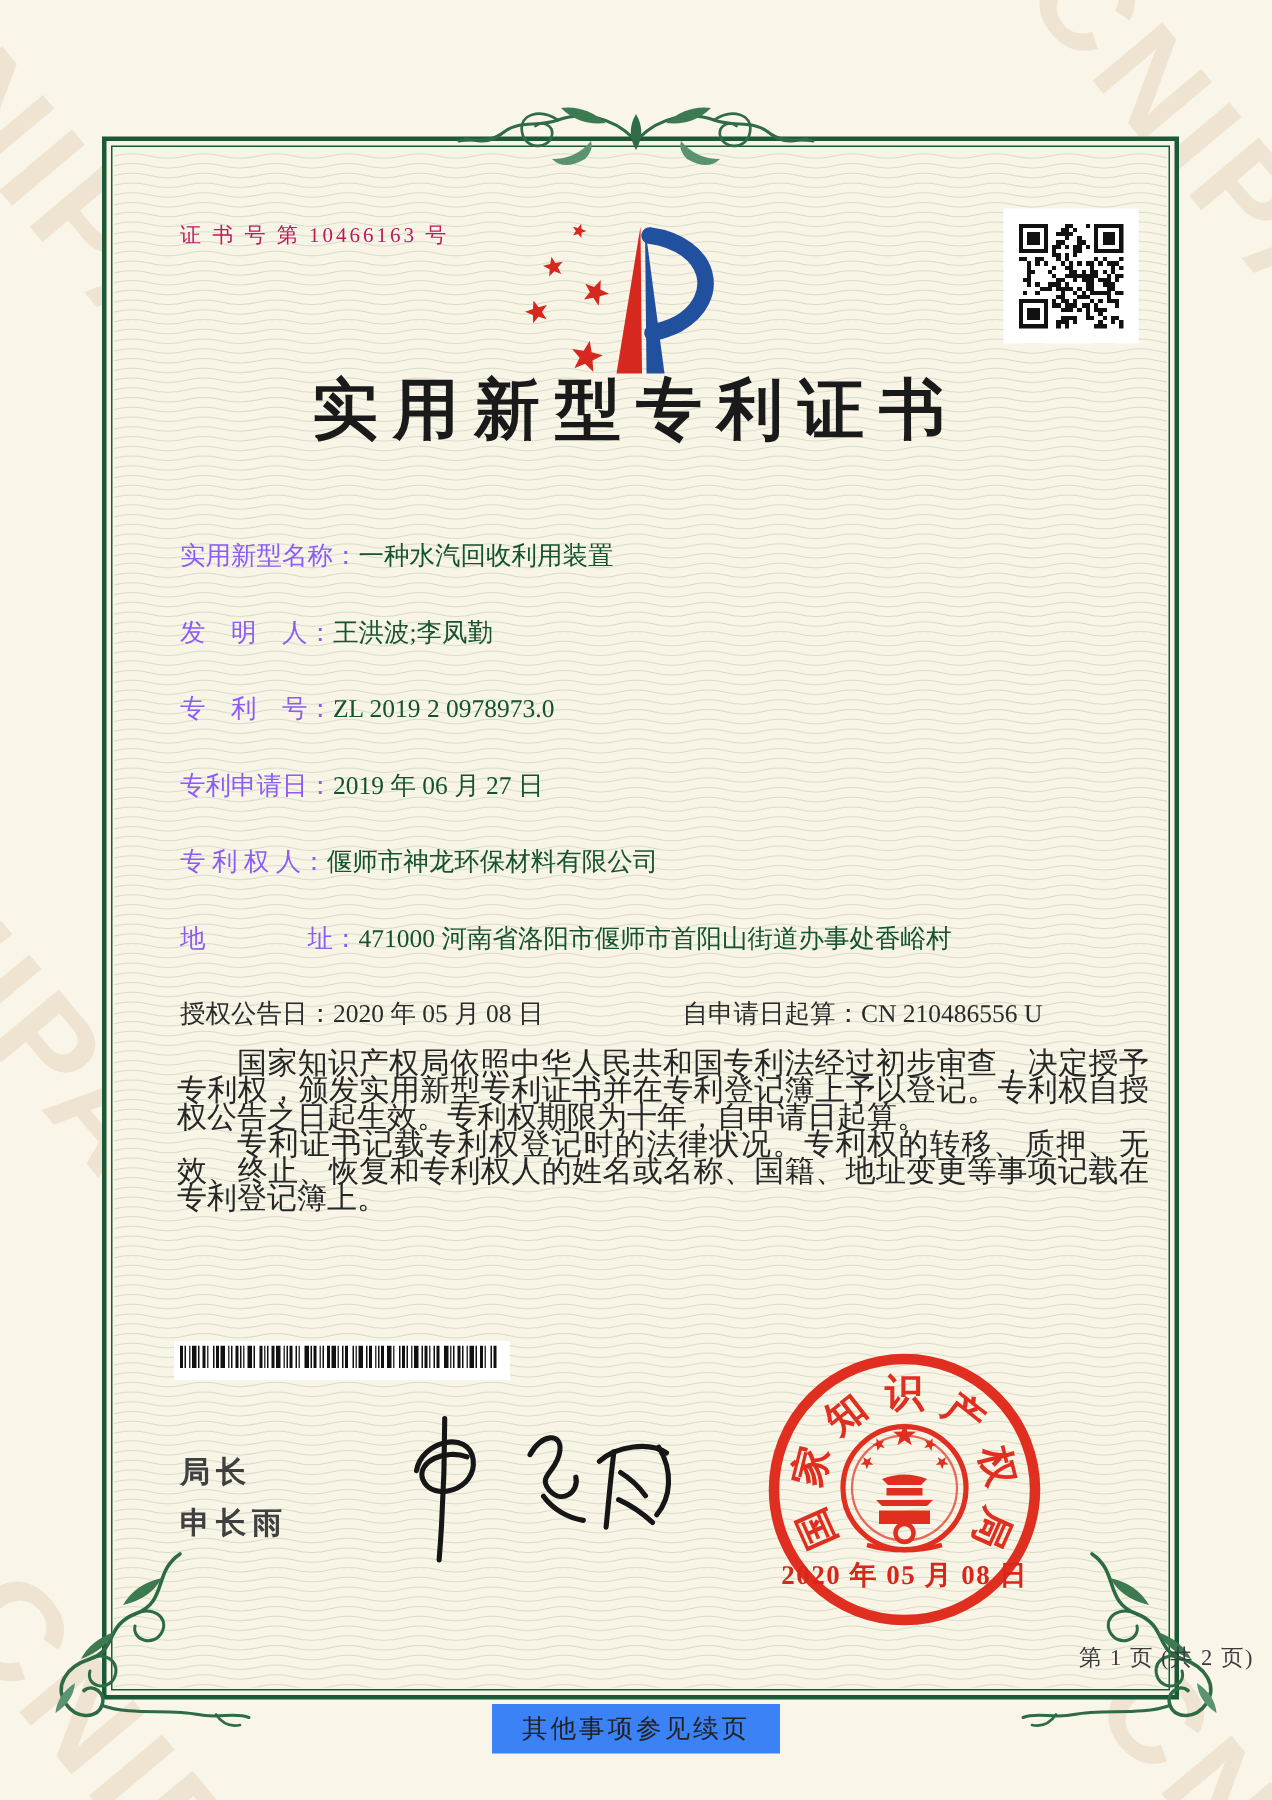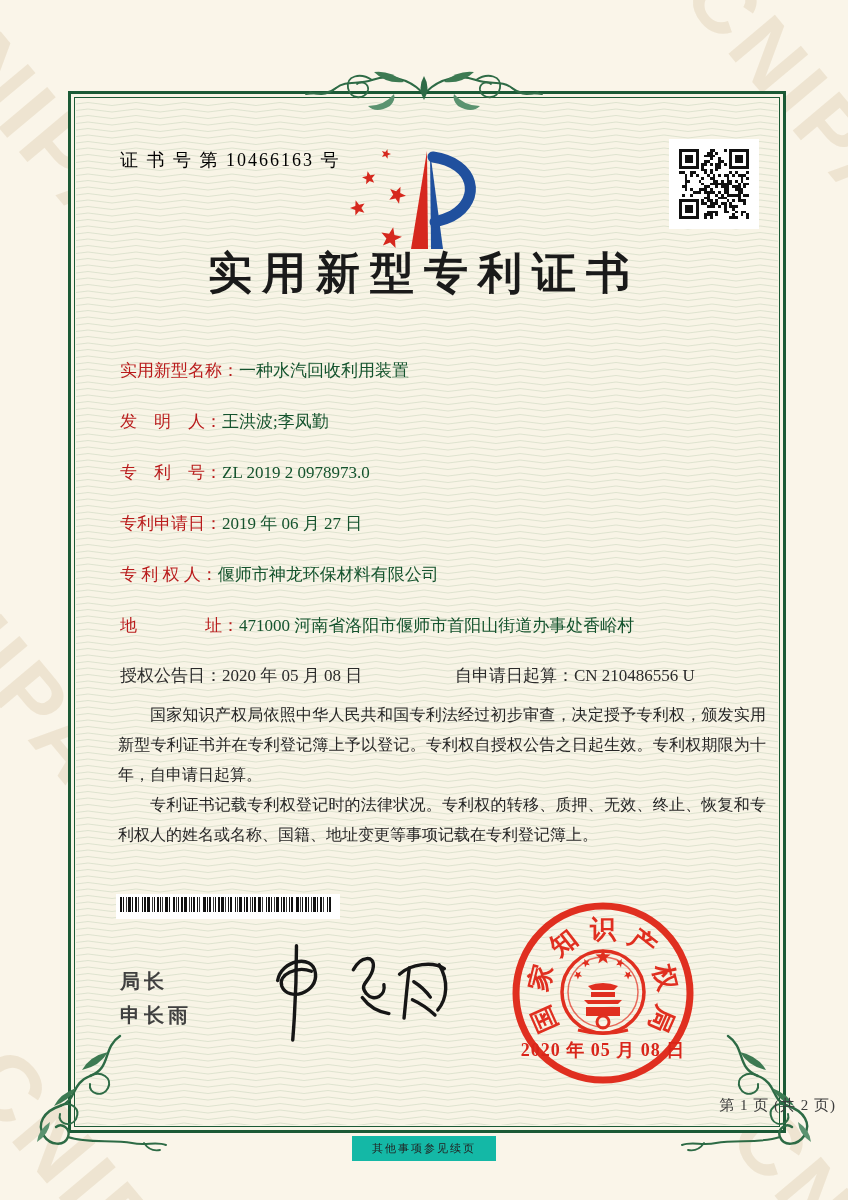--- a/index.html
+++ b/index.html
@@ -28,56 +28,56 @@
     position:absolute;left:68px;top:91px;width:712px;height:1036px;
     border:3px solid #1b5a36;background:#f8f4e6;
   }
   .frame-inner{position:absolute;inset:3px;border:1.5px solid #1b5a36;}
   .waves{position:absolute;inset:5px;width:calc(100% - 10px);height:calc(100% - 10px);}
   .ornament{position:absolute;pointer-events:none;}
   .orn-top{left:304px;top:64px;}
   .orn-bl{left:26px;top:1030px;}
   .orn-br{left:680px;top:1030px;transform:scaleX(-1);}
   
-  .cert-no{position:absolute;left:120px;top:148px;font-size:18px;letter-spacing:2px;color:#000000;}
+  .cert-no{position:absolute;left:120px;top:148px;font-size:14px;letter-spacing:2px;color:#be185d;}
   .logo{position:absolute;left:350px;top:143px;}
   .qr-box{position:absolute;left:669px;top:139px;width:90px;height:90px;background:#ffffff;
     display:flex;align-items:center;justify-content:center;}
   .title{
     position:absolute;left:0;top:244px;width:848px;text-align:center;
     font-size:44px;font-weight:bold;letter-spacing:10px;color:#1a1a1a;
   }
   
   .fields{position:absolute;left:120px;top:360px;width:620px;font-size:17px;}
   .field-row{height:51px;line-height:22px;white-space:nowrap;}
-  .field-label{color:#b91c1c;}
+  .field-label{color:#8b5cf6;}
   .field-value{color:#14532d;font-family:Liberation Serif, serif;}
   .grant-row{position:absolute;left:120px;top:664px;width:640px;font-size:17px;white-space:nowrap;}
   .grant-no{position:absolute;left:335px;top:0;}
   
-  .paras{position:absolute;left:118px;top:700px;width:648px;font-size:16px;line-height:30px;
+  .paras{position:absolute;left:118px;top:700px;width:648px;font-size:20px;line-height:18px;
     text-align:justify;color:#262626;}
   .paras p{margin:0;text-indent:2em;}
   
   .barcode-box{position:absolute;left:116px;top:894px;background:#ffffff;padding:3px 4px;}
   
   .signer{position:absolute;left:120px;top:968px;
     font-family:"Liberation Sans","DejaVu Sans",sans-serif;font-weight:600;
     font-size:20px;letter-spacing:4px;color:#404040;}
   .signer .name{margin-top:7px;}
   .signature{position:absolute;left:248px;top:934px;}
   
   .seal{position:absolute;left:506px;top:896px;opacity:0.96;}
   .seal-date{position:absolute;left:512px;top:1038px;width:182px;text-align:center;
     font-size:18px;font-weight:bold;color:#d9251a;letter-spacing:1px;}
   
   .page-info{position:absolute;left:0;top:1096px;width:836px;text-align:right;
     font-size:15px;letter-spacing:1px;color:#3c3c3c;}
   .note{position:absolute;left:50%;top:1136px;transform:translateX(-50%);
-    background:#14b8a6;padding:5px 20px;font-size:11px;letter-spacing:2px;color:#222;}
+    background:#3b82f6;padding:5px 20px;font-size:17px;letter-spacing:2px;color:#222;}
 </style>
 </head>
 <body>
 
 <div class="page">
 
   <div class="wm wm1">CNIPA</div>
   <div class="wm wm2">CNIPA</div>
   <div class="wm wm3">CNIPA</div>
   <div class="wm wm4">CNIPA</div>

